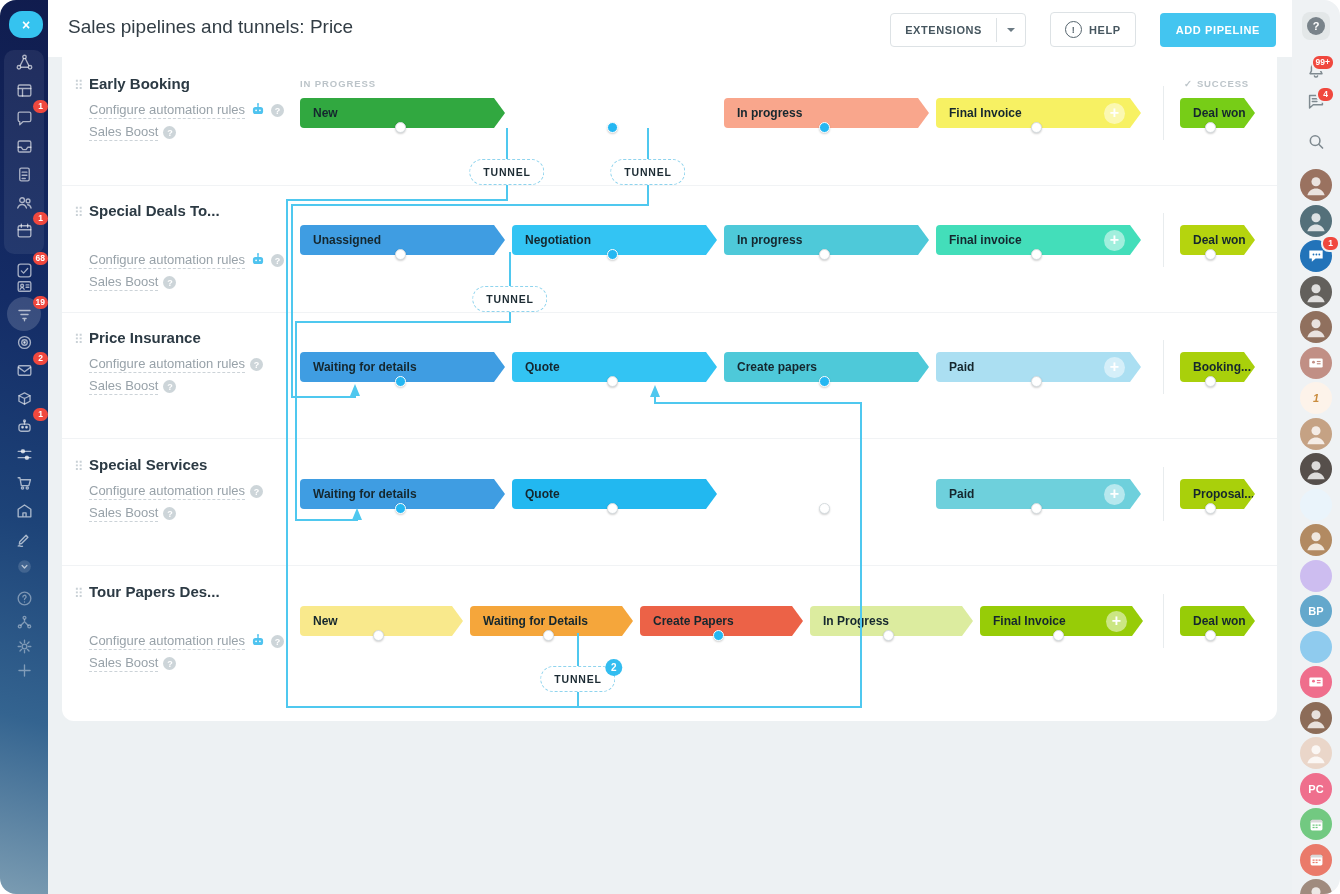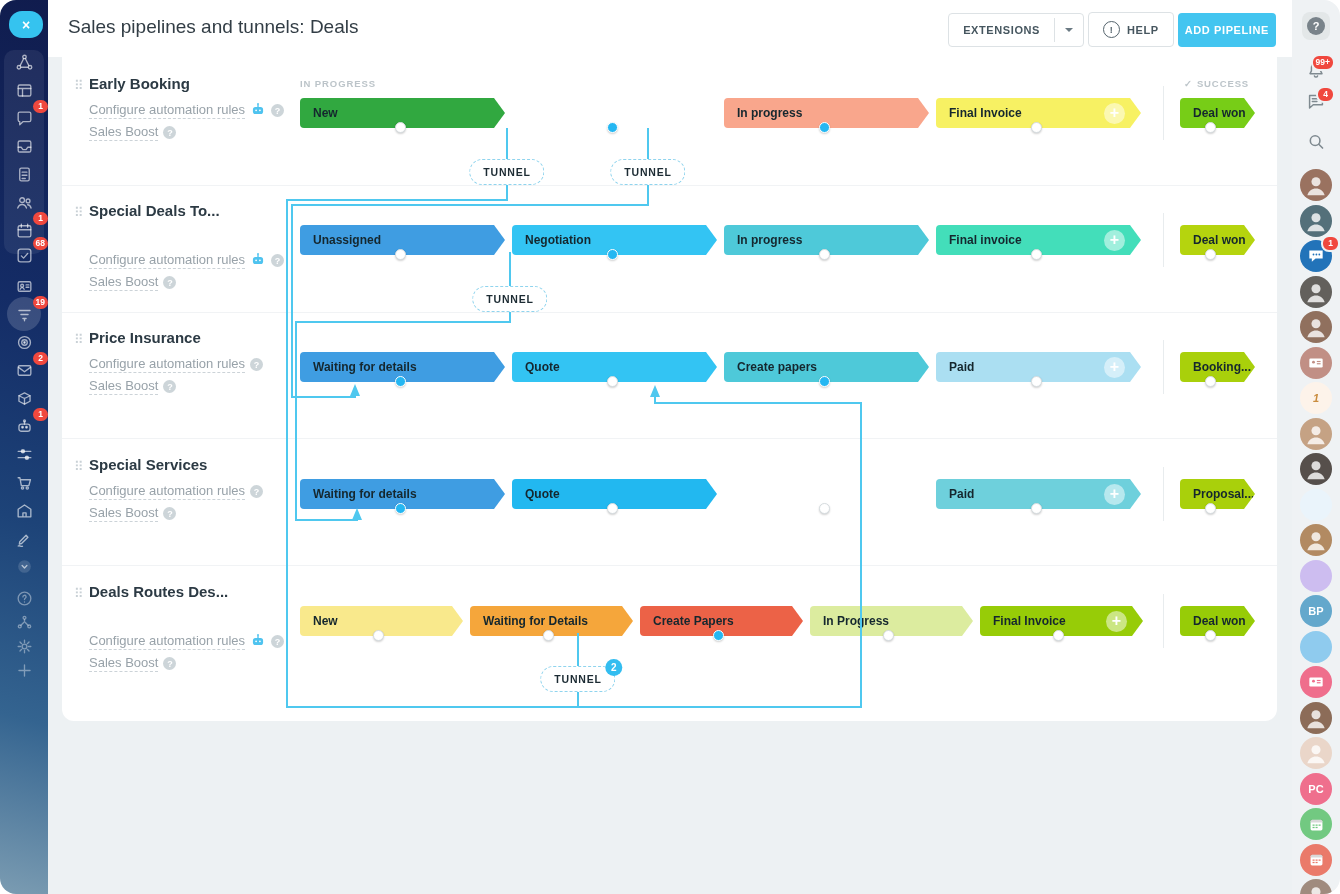--- a/index.html
+++ b/index.html
@@ -16,28 +16,28 @@
   
   .rsb{position:absolute;right:0;top:0;bottom:0;width:48px;background:#eff2f4;z-index:20;}
   .rsb-item{position:absolute;left:50%;transform:translateX(-50%);display:flex;align-items:center;justify-content:center;color:#7f8a90;}
   .rsb .badge{border:2px solid #eff2f4;top:-5px;right:-8px;}
   .help-sq{width:28px;height:28px;border-radius:8px;background:#e3e7e8;display:flex;align-items:center;justify-content:center;}
   .help-sq .inner{width:18px;height:18px;border-radius:50%;background:#79838a;color:#fff;font-size:11px;font-weight:bold;display:flex;align-items:center;justify-content:center;}
   .ava{width:32px;height:32px;border-radius:50%;display:flex;align-items:center;justify-content:center;overflow:hidden;color:#fff;font-size:11px;font-weight:bold;}
   
   .hdr{position:absolute;left:48px;right:48px;top:0;height:57px;background:#fff;z-index:10;}
   .hdr-title{position:absolute;left:20px;top:16px;font-size:19px;color:#323d45;}
-  .hdr-actions{position:absolute;right:16px;top:12px;display:flex;gap:4px;align-items:center;}
+  .hdr-actions{position:absolute;right:16px;top:12px;display:flex;gap:24px;align-items:center;}
   .btn{border:1px solid #dde2e5;border-radius:4px;background:#fff;font-size:11px;font-weight:bold;letter-spacing:.6px;color:#46565f;display:flex;align-items:center;cursor:pointer;}
   .ext-main{padding:10px 14px;}
   .ext-caret{padding:10px 10px;border-left:1px solid #dde2e5;display:flex;align-items:center;}
   .caret{width:0;height:0;border-left:4px solid transparent;border-right:4px solid transparent;border-top:4.5px solid #6b7a83;}
   .btn-help{padding:8px 14px;gap:7px;}
   .hicon{width:15px;height:15px;border-radius:50%;border:1.5px solid #55646d;color:#55646d;font-size:9px;font-weight:bold;display:flex;align-items:center;justify-content:center;}
-  .btn-add{background:#43c5f0;border:none;color:#fff;padding:11px 7px;border-radius:4px;font-size:11px;font-weight:bold;letter-spacing:.6px;cursor:pointer;}
+  .btn-add{background:#43c5f0;border:none;color:#fff;padding:11px 16px;border-radius:4px;font-size:11px;font-weight:bold;letter-spacing:.6px;cursor:pointer;}
   
   .content{position:absolute;left:48px;right:48px;top:57px;bottom:0;background:#edf1f3;}
   .card{position:absolute;left:14px;top:0;width:1215px;height:664px;background:#fff;border-radius:0 0 12px 12px;}
   .sep{position:absolute;left:0;right:0;height:1px;background:#f1f3f5;}
   .coldiv{position:absolute;width:1px;background:#e8ecee;}
   .toplabel{position:absolute;font-size:9.5px;font-weight:bold;letter-spacing:.9px;color:#bcc4c9;display:flex;gap:4px;align-items:center;}
   
   .handle{position:absolute;color:#c9d1d6;font-size:13px;line-height:13px;cursor:grab;}
   .pl-title{position:absolute;font-size:15px;font-weight:bold;color:#2c3a44;white-space:nowrap;}
   .pl-link{position:absolute;font-size:13px;color:#98a2a9;display:flex;align-items:center;gap:5px;white-space:nowrap;cursor:pointer;}
@@ -102,21 +102,21 @@
             <path d="M16 14.8c2.2.2 3.6 1.6 4.3 4.2"></path>
           </svg>
         </div>
         <div class="lsb-item" style="top: 216px;">
           <svg width="19" height="19" viewBox="0 0 24 24" fill="none" stroke="currentColor" stroke-width="1.7" stroke-linecap="round" stroke-linejoin="round">
             <rect x="4" y="6" width="16" height="14" rx="2"></rect>
             <path d="M8 4v4M16 4v4M4 11h16"></path>
           </svg>
           <span class="badge">1</span>
         </div>
-        <div class="lsb-item" style="top: 241px;">
+        <div class="lsb-item" style="top: 256px;">
           <svg width="19" height="19" viewBox="0 0 24 24" fill="none" stroke="currentColor" stroke-width="1.7" stroke-linecap="round" stroke-linejoin="round">
             <rect x="4" y="4" width="16" height="16" rx="3"></rect>
             <path d="M8 12.5l2.8 2.8L16 9.5"></path>
           </svg>
           <span class="badge">68</span>
         </div>
         <div class="lsb-item" style="top: 272px;">
           <svg width="19" height="19" viewBox="0 0 24 24" fill="none" stroke="currentColor" stroke-width="1.7" stroke-linecap="round" stroke-linejoin="round">
             <rect x="4" y="6" width="16" height="12" rx="2"></rect>
             <circle cx="9" cy="11" r="1.8"></circle>
@@ -212,21 +212,21 @@
         </div>
         <div class="lsb-item dim" style="top: 656px;">
           <svg width="19" height="19" viewBox="0 0 24 24" fill="none" stroke="currentColor" stroke-width="1.7" stroke-linecap="round" stroke-linejoin="round">
             <path d="M12 5v14M5 12h14"></path>
           </svg>
         </div>
       </div>
   </aside>
 
   <header class="hdr">
-    <div class="hdr-title">Sales pipelines and tunnels: Deals</div>
+    <div class="hdr-title">Sales pipelines and tunnels: Price</div>
     <div class="hdr-actions">
       <div class="btn">
         <span class="ext-main">EXTENSIONS</span>
         <span class="ext-caret">
             <span class="caret"></span>
           </span>
       </div>
       <div class="btn btn-help">
         <span class="hicon">!</span>
         <span>HELP</span>
@@ -398,21 +398,21 @@
           <span>Paid</span>
           <span class="plus" style="right: 16px; top: 4.5px;">+</span>
         </div>
         <span class="dot" style="left: 968.5px; top: 446px;"></span>
         <div class="coldiv" style="left: 1101px; top: 410px; height: 54px;"></div>
         <div class="stage" style="left: 1118px; top: 422px; width: 75px; background: rgb(169, 208, 11);">
           <span>Proposal...</span>
         </div>
         <span class="dot" style="left: 1142.5px; top: 446px;"></span>
         <div class="handle" style="left: 12px; top: 530px;">⠿</div>
-        <div class="pl-title" style="left: 27px; top: 526px;">Deals Routes Des...</div>
+        <div class="pl-title" style="left: 27px; top: 526px;">Tour Papers Des...</div>
         <div class="pl-link" style="left: 27px; top: 576px;">
           <span class="txt">Configure automation rules</span>
           <span><svg width="16" height="14" viewBox="0 0 24 22" fill="none" stroke="#4fc3ef" stroke-width="2.2" stroke-linecap="round">
               <rect x="4" y="8" width="16" height="11" rx="4" fill="#4fc3ef" stroke="none"></rect>
               <path d="M12 8V4.5"></path>
               <circle cx="12" cy="3.2" r="1.5" fill="#4fc3ef" stroke="none"></circle>
               <circle cx="9" cy="13" r="1.4" fill="#fff" stroke="none"></circle>
               <circle cx="15" cy="13" r="1.4" fill="#fff" stroke="none"></circle>
             </svg></span>
           <span class="qmark">?</span>

